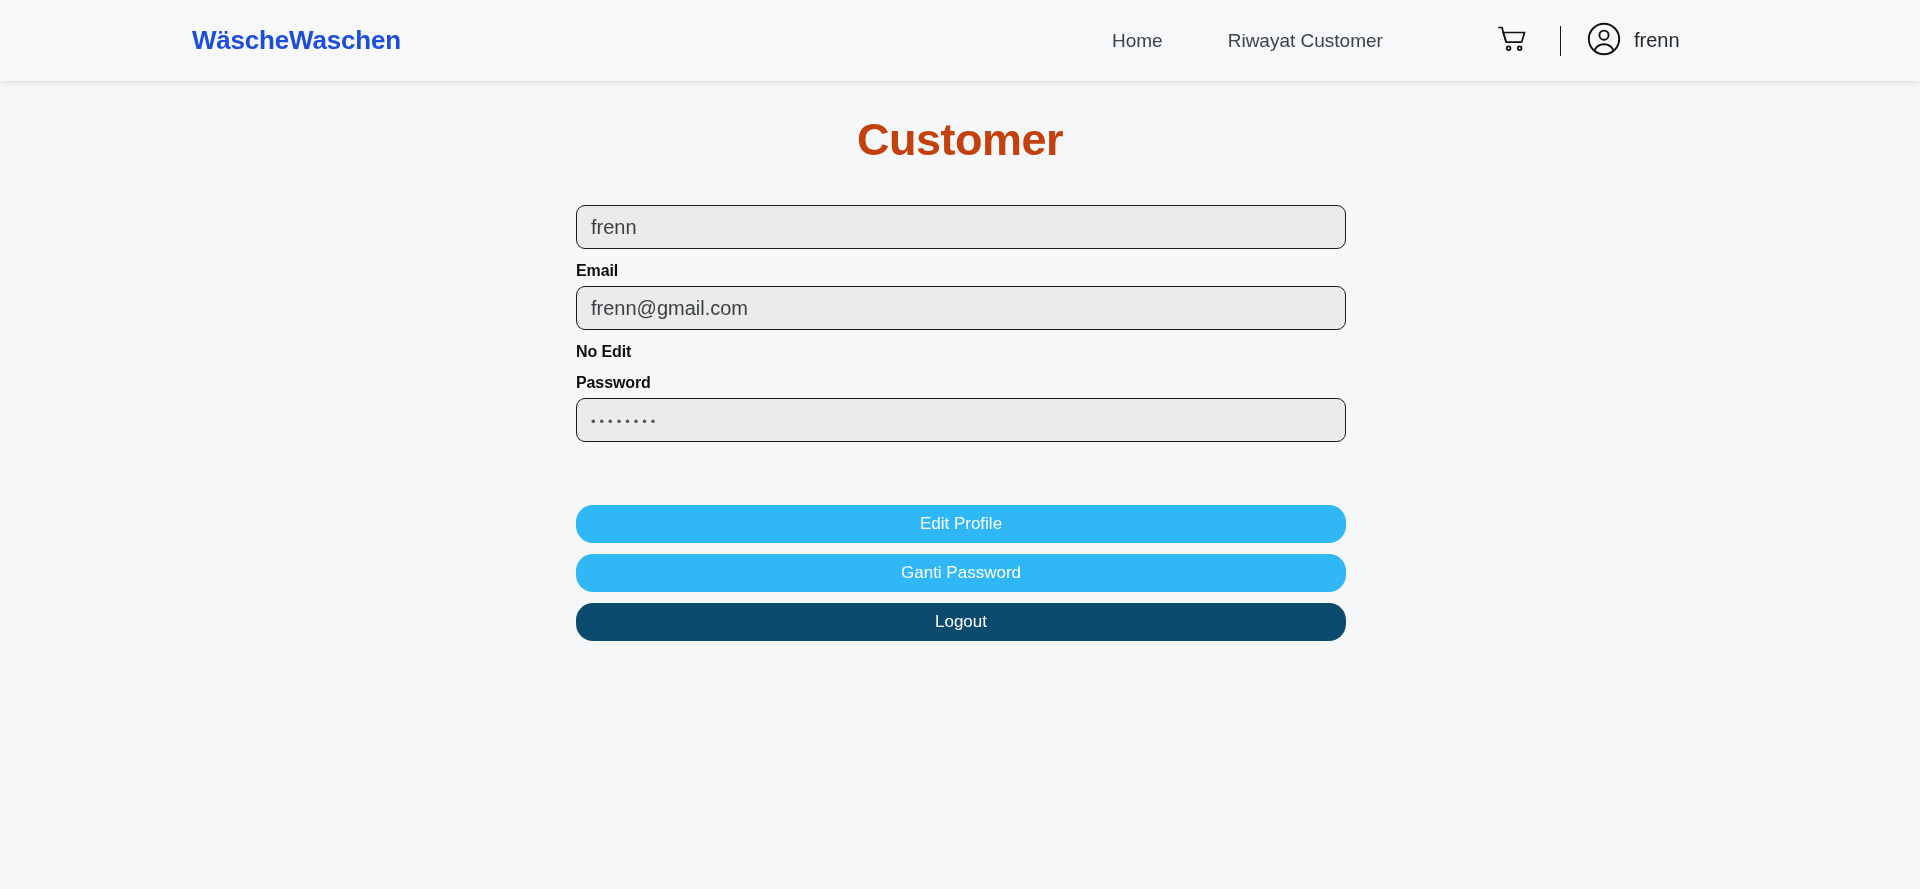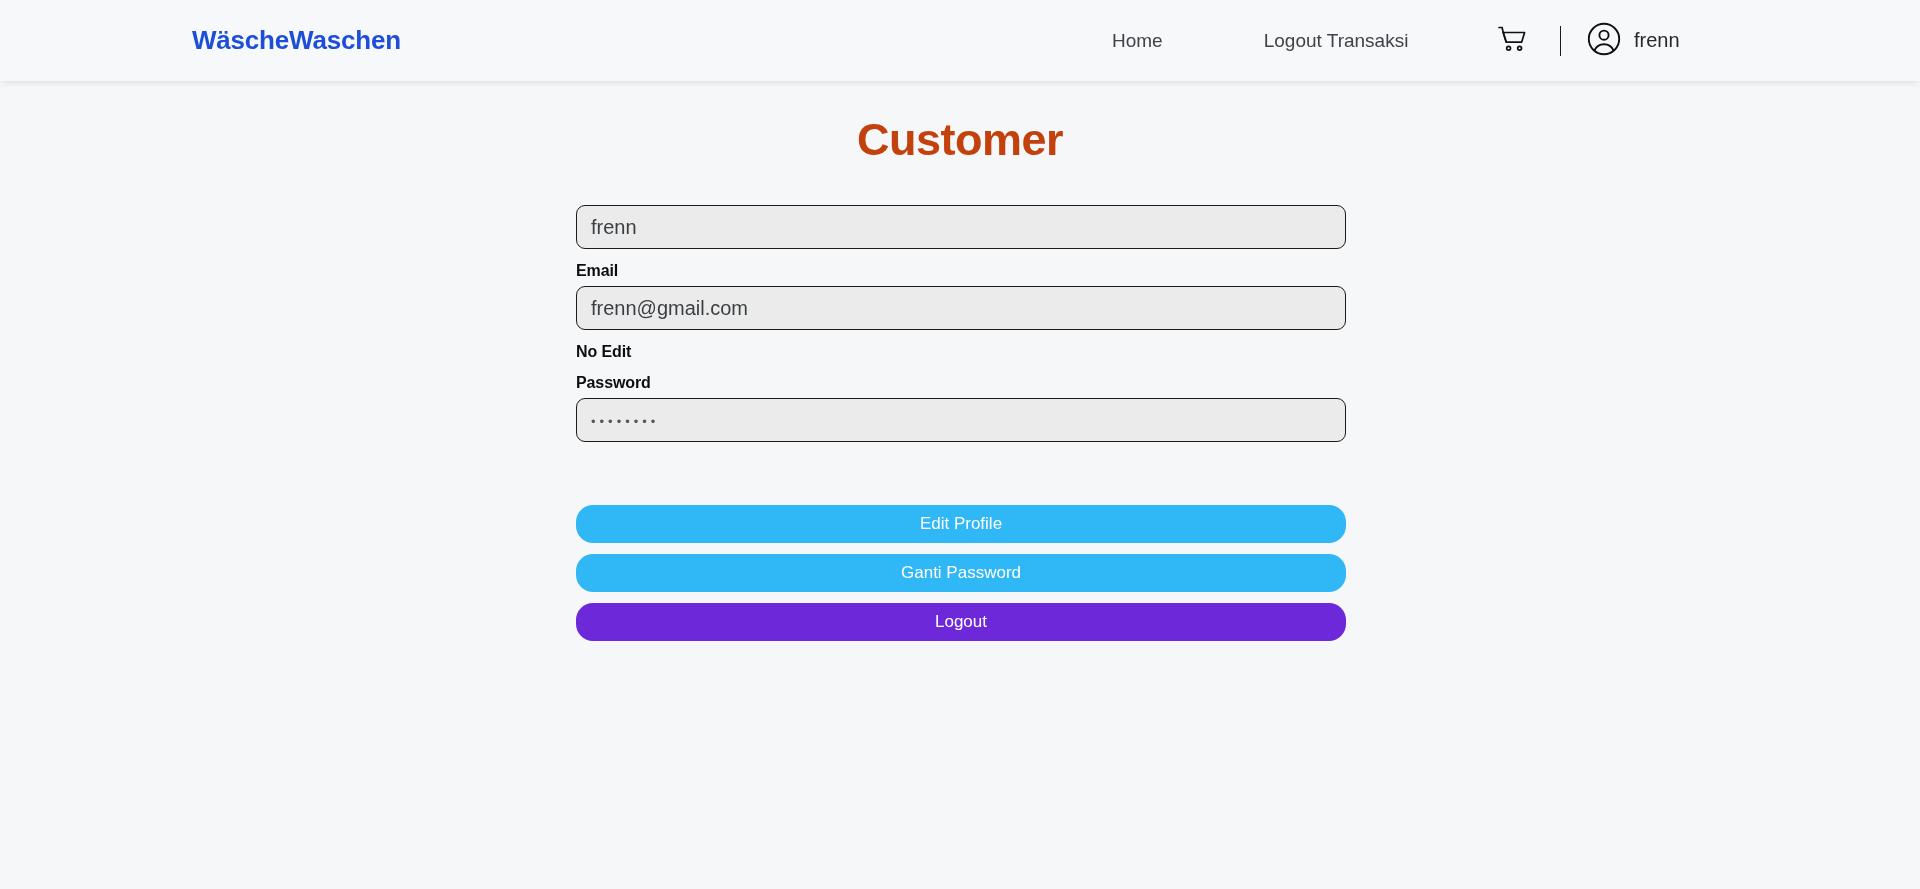--- a/index.html
+++ b/index.html
@@ -30,21 +30,21 @@
     color: #1d4ed8;
     letter-spacing: -0.2px;
     text-decoration: none;
     white-space: nowrap;
   }
   .nav-links {
     position: absolute;
     left: 1112px;
     display: flex;
     align-items: center;
-    gap: 101px;
+    gap: 65px;
   }
   .nav-link {
     font-size: 19px;
     color: #3d4348;
     text-decoration: none;
     white-space: nowrap;
   }
   .nav-right {
     position: absolute;
     left: 1490px;
@@ -141,32 +141,32 @@
     border-radius: 17px;
     font-family: "Liberation Sans", sans-serif;
     font-size: 17px;
     color: #ffffff;
     cursor: pointer;
     display: flex;
     align-items: center;
     justify-content: center;
   }
   .btn-primary { background: #2fb8f5; }
-  .btn-danger  { background: #6d28d9; }
+  .btn-danger  { background: #0c4a6e; }
 </style>
 </head>
 <body>
 
 <header class="navbar">
 
   <a class="brand" href="#">WäscheWaschen</a>
 
   <nav class="nav-links">
     <a class="nav-link" href="#">Home</a>
-    <a class="nav-link" href="#">Logout Transaksi</a>
+    <a class="nav-link" href="#">Riwayat Customer</a>
   </nav>
 
   <div class="nav-right">
 
     <button class="cart-btn">
       <span>
         <svg width="30" height="28" viewBox="0 0 30 28" fill="none" stroke="#111" stroke-width="1.7" stroke-linecap="round" stroke-linejoin="round">
           <path d="M2 2.5h3.1l1.1 5M6.2 7.5h21.4l-2.9 9.6H9.2L6.2 7.5z"></path>
           <path d="M6.2 7.5l3 9.6"></path>
           <circle cx="11.6" cy="23.2" r="1.9"></circle>

